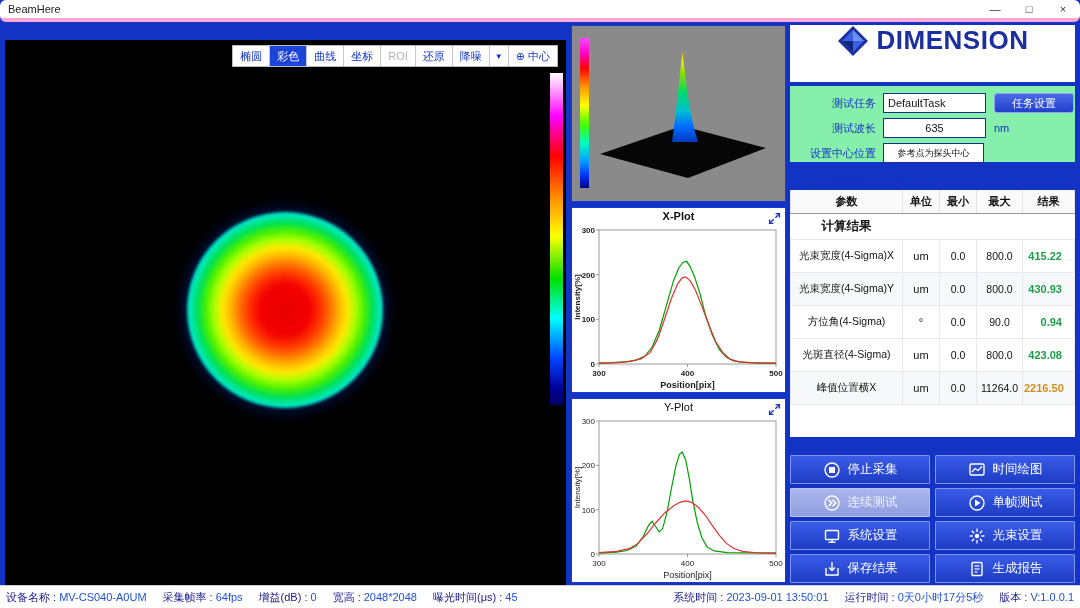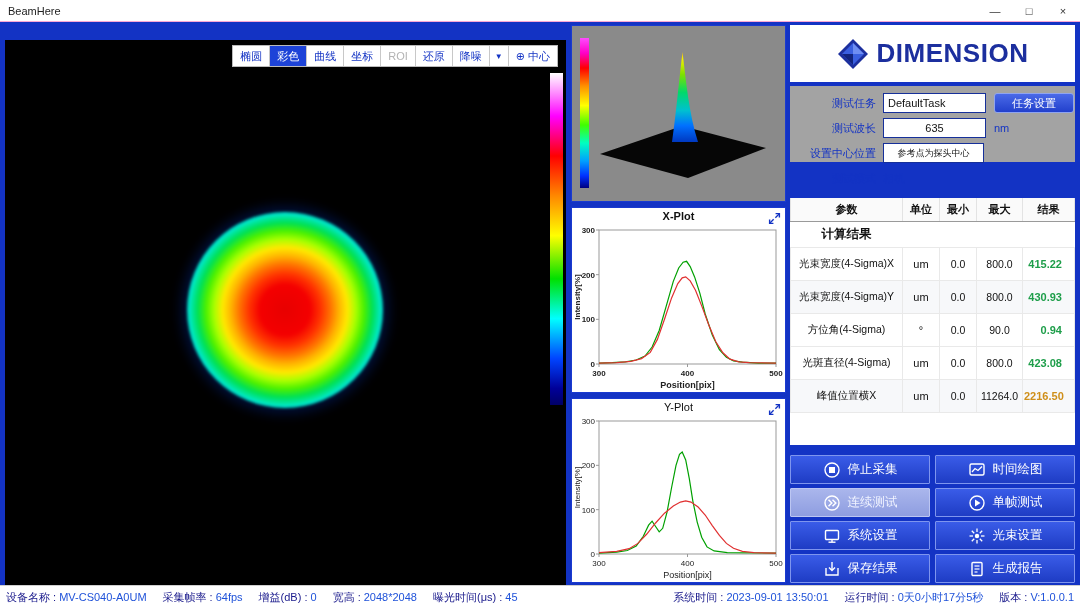--- a/index.html
+++ b/index.html
@@ -1,17 +1,17 @@
 <!DOCTYPE html>
 <html><head>
 <meta charset="utf-8">
 <style>
   html,body{margin:0;padding:0;}
   body{width:1080px;height:608px;overflow:hidden;font-family:"Liberation Sans","DejaVu Sans",sans-serif;background:#1333c4;position:relative;}
-  .titlebar{position:absolute;left:0;top:0;width:1080px;height:22px;background:#ffffff;border-bottom:1px solid #f9a8d4;display:flex;align-items:center;box-sizing:border-box;}
+  .titlebar{position:absolute;left:0;top:0;width:1080px;height:22px;background:#ffffff;border-bottom:4px solid #f9a8d4;display:flex;align-items:center;box-sizing:border-box;border-radius:6px;}
   .titlebar .title{font-size:11px;color:#222;padding-left:8px;flex:1;}
   .win-controls{display:flex;height:22px;}
   .win-btn{width:34px;height:22px;border:none;background:transparent;font-size:11px;color:#333;cursor:pointer;padding:0;font-family:inherit;}
 
   .workspace{position:absolute;left:0;top:22px;width:1080px;height:563px;background:#1333c4;}
 
   
   .beam-panel{position:absolute;left:5px;top:18px;width:561px;height:557px;background:#000;overflow:hidden;}
   .beam-spot{position:absolute;left:182px;top:172px;width:196px;height:196px;border-radius:50%;
     background:radial-gradient(circle,#e80000 0%,#f40000 18%,#ff3400 26%,#ff7400 33%,#ffb400 39%,#ffe800 45%,#aaff00 51%,#4cf000 57%,#00e054 63%,#00e8c4 69%,#00b4ff 75%,#006cff 81%,#0038e8 88%,rgba(0,24,120,0.55) 94%,rgba(0,0,0,0) 100%);
@@ -32,33 +32,33 @@
     background:linear-gradient(#ff4cff 0%,#ff00c8 10%,#ff0000 20%,#ff9000 32%,#ffff00 45%,#40ff00 58%,#00ffc0 70%,#00a0ff 82%,#0030ff 92%,#000080 100%);}
   .plot-panel{position:absolute;left:571px;width:215px;background:#fff;border:1px solid #1a3ad0;box-sizing:border-box;}
   .plot-panel.xplot{top:185px;height:186px;font-weight:bold;}
   .plot-panel.yplot{top:376px;height:185px;}
   .plot-title{height:15px;text-align:center;font-size:11px;color:#111;padding-top:2px;}
   .expand{position:absolute;top:3px;right:4px;width:13px;height:13px;cursor:pointer;}
   .plot-svg{display:block;}
 
   
   .right-col{position:absolute;left:790px;top:0;width:285px;height:563px;}
-  .logo-box{position:absolute;left:0;top:3px;width:285px;height:57px;background:#fff;display:flex;align-items:center;justify-content:center;gap:8px;}
+  .logo-box{position:absolute;left:0;top:3px;width:285px;height:57px;background:#fff;display:flex;align-items:flex-start;justify-content:center;gap:8px;}
   .logo-text{font-size:26px;font-weight:bold;color:#1c2f9e;letter-spacing:0.5px;}
-  .settings-box{position:absolute;left:0;top:64px;width:285px;height:76px;background:#a3a3a3;box-sizing:border-box;padding-top:7px;}
+  .settings-box{position:absolute;left:0;top:64px;width:285px;height:76px;background:#86efac;box-sizing:border-box;padding-top:7px;}
   .set-row{display:flex;align-items:center;height:20px;margin-bottom:5px;}
   .set-label{width:86px;text-align:right;font-size:11px;color:#1333c4;margin-right:7px;flex-shrink:0;}
   .set-input{width:93px;height:18px;border:1px solid #16309a;font-size:11px;font-family:inherit;padding:0 4px;box-sizing:content-box;color:#111;}
   .set-input.center{text-align:center;}
   .set-select{width:101px;height:20px;border:1px solid #16309a;font-size:9px;color:#111;display:flex;align-items:center;justify-content:center;box-sizing:border-box;background:#fff;cursor:pointer;}
   .task-btn{margin-left:8px;width:80px;height:20px;background:linear-gradient(#4a6ae8,#2240cc);border:1px solid #8fa4ef;border-radius:3px;color:#fff;font-size:11px;font-family:inherit;cursor:pointer;}
   .unit-label{margin-left:8px;font-size:11px;color:#1333c4;}
   .mode-value{font-size:11px;color:#1333c4;}
 
-  .table-box{position:absolute;left:0;top:176px;width:285px;height:247px;background:#fff;overflow:hidden;}
+  .table-box{position:absolute;left:0;top:168px;width:285px;height:247px;background:#fff;overflow:hidden;}
   .table-box table{width:100%;border-collapse:collapse;table-layout:fixed;}
   .table-box th{height:21px;font-size:11px;font-weight:600;color:#111;background:#fafafa;border:1px solid #e3e3e3;border-top:none;border-bottom:1px solid #9a9a9a;}
   .table-box td{font-size:11px;color:#111;text-align:center;border:1px solid #e9e9e9;overflow:hidden;white-space:nowrap;}
   .table-box tr.data-row{height:33px;}
   .table-box tr.data-row.alt{background:#f7f8fa;}
   .table-box td.param{font-size:10.5px;}
   .table-box td.minmax{font-size:10.5px;}
   .table-box td.result{text-align:right;padding-right:12px;font-weight:bold;}
   .table-box tr.section-row{height:26px;}
   .table-box tr.section-row td{border:none;font-weight:bold;font-size:12.5px;text-align:center;}

